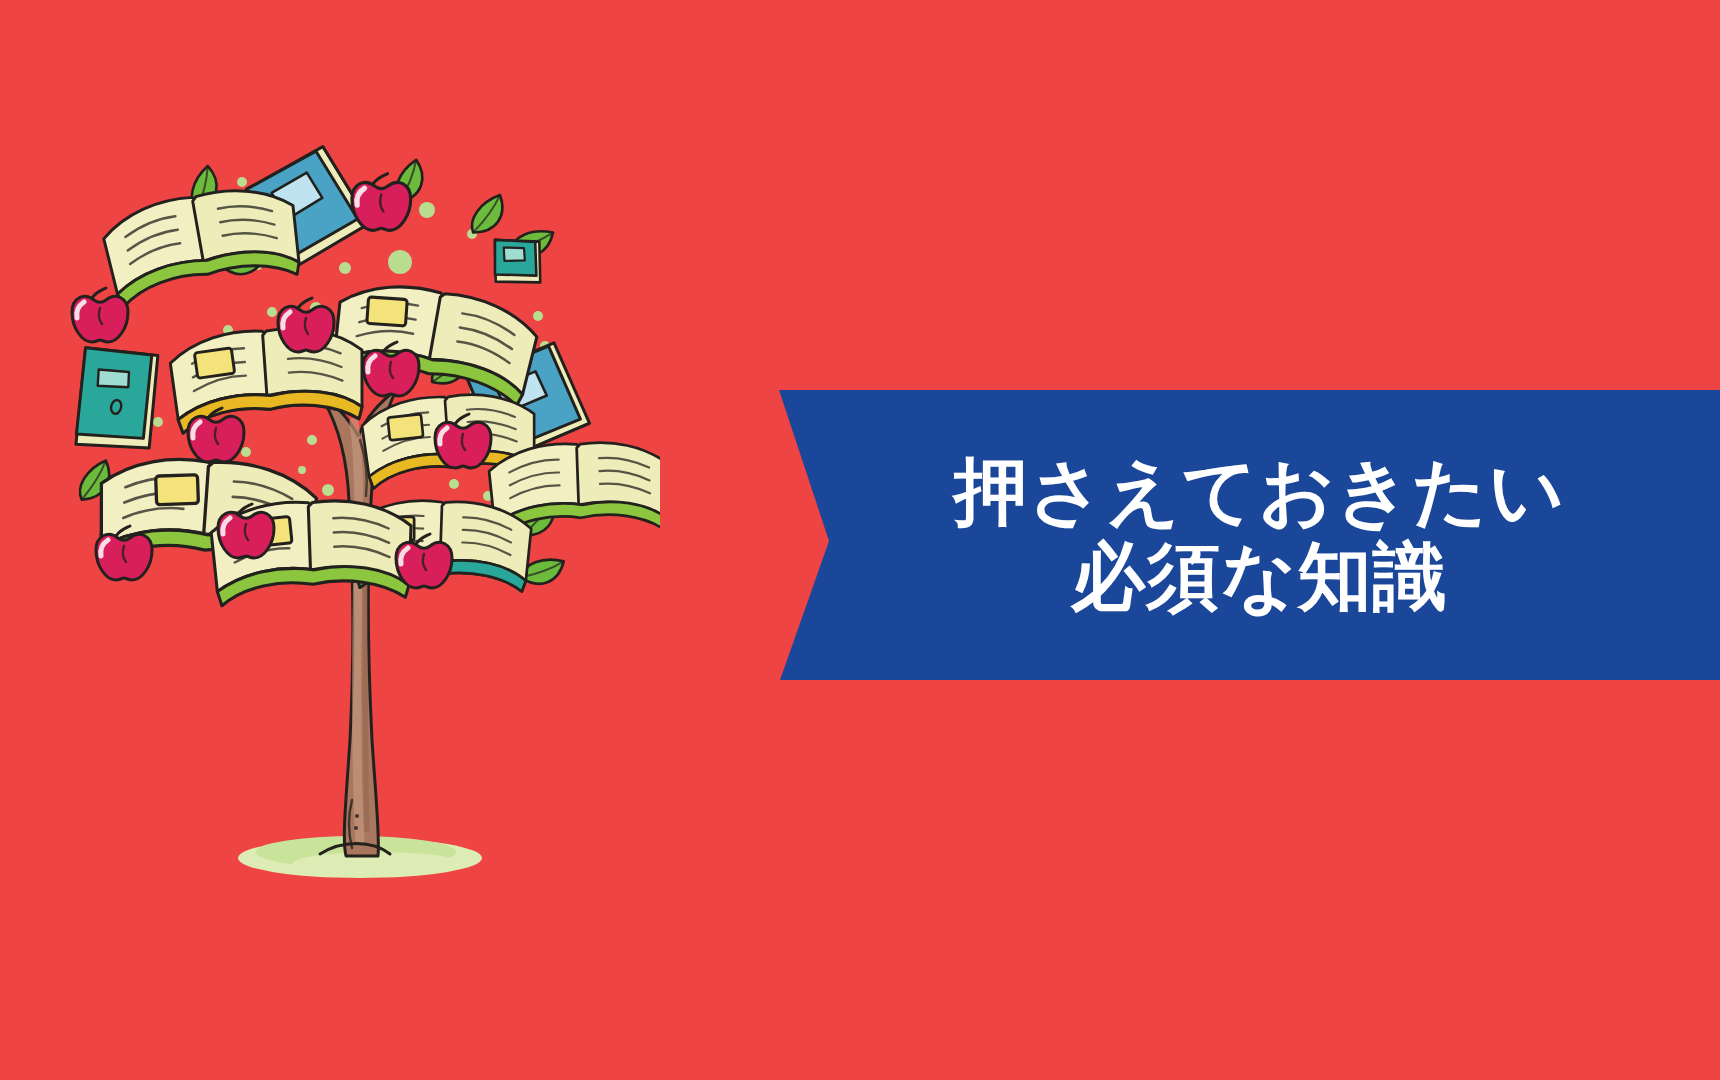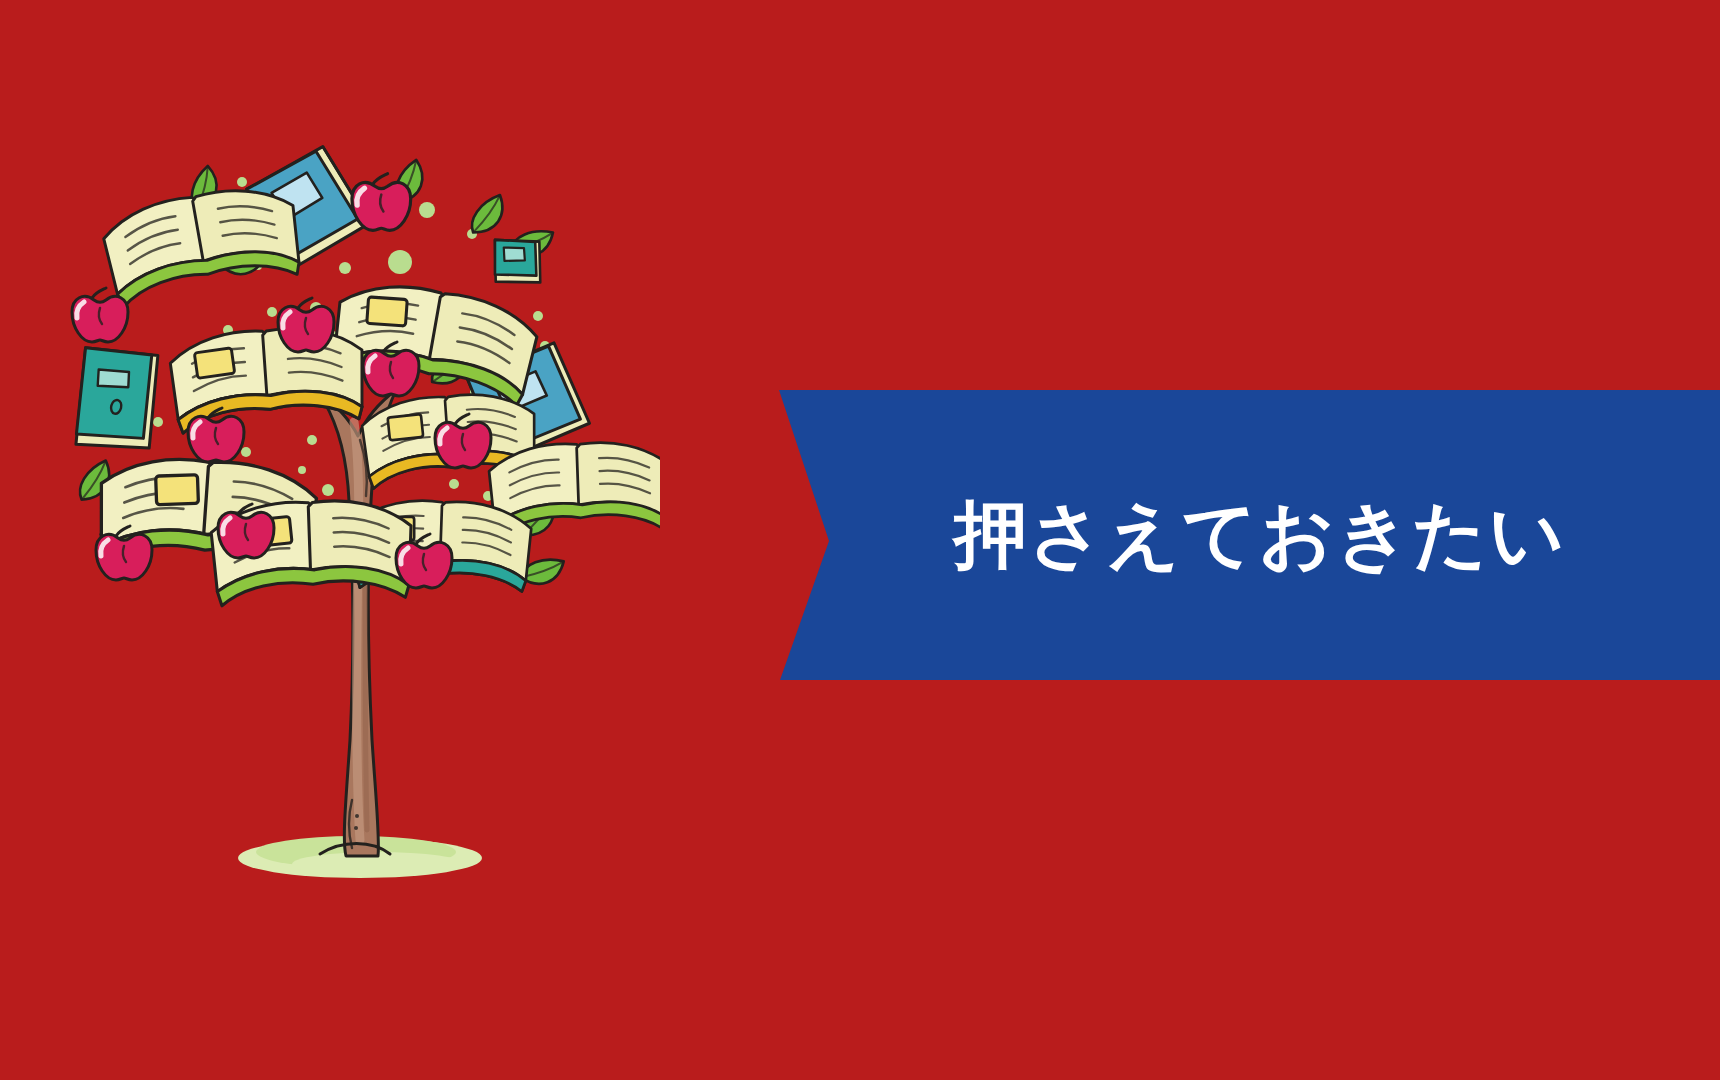--- a/index.html
+++ b/index.html
@@ -9,21 +9,21 @@
   body {
     width: 1720px;
     height: 1080px;
     overflow: hidden;
     font-family: "Liberation Sans", "DejaVu Sans", sans-serif;
   }
   #canvas {
     position: relative;
     width: 1720px;
     height: 1080px;
-    background: #b91c1c;
+    background: #ef4444;
   }
 
   
   #illustration {
     position: absolute;
     left: 60px;
     top: 140px;
     width: 600px;
     height: 760px;
   }
@@ -280,16 +280,17 @@
       </g>
     </svg>
   </div>
 
   <div id="ribbon-banner">
     <svg id="ribbon-shape" viewBox="0 0 941 290" preserveAspectRatio="none">
       <polygon points="0,0 941,0 941,290 1,290 50,151" fill="#1a4799"></polygon>
     </svg>
     <div id="ribbon-text">
       <div class="ribbon-line">押さえておきたい</div>
+      <div class="ribbon-line">必須な知識</div>
     </div>
   </div>
 
 </div>
 
 </body></html>

